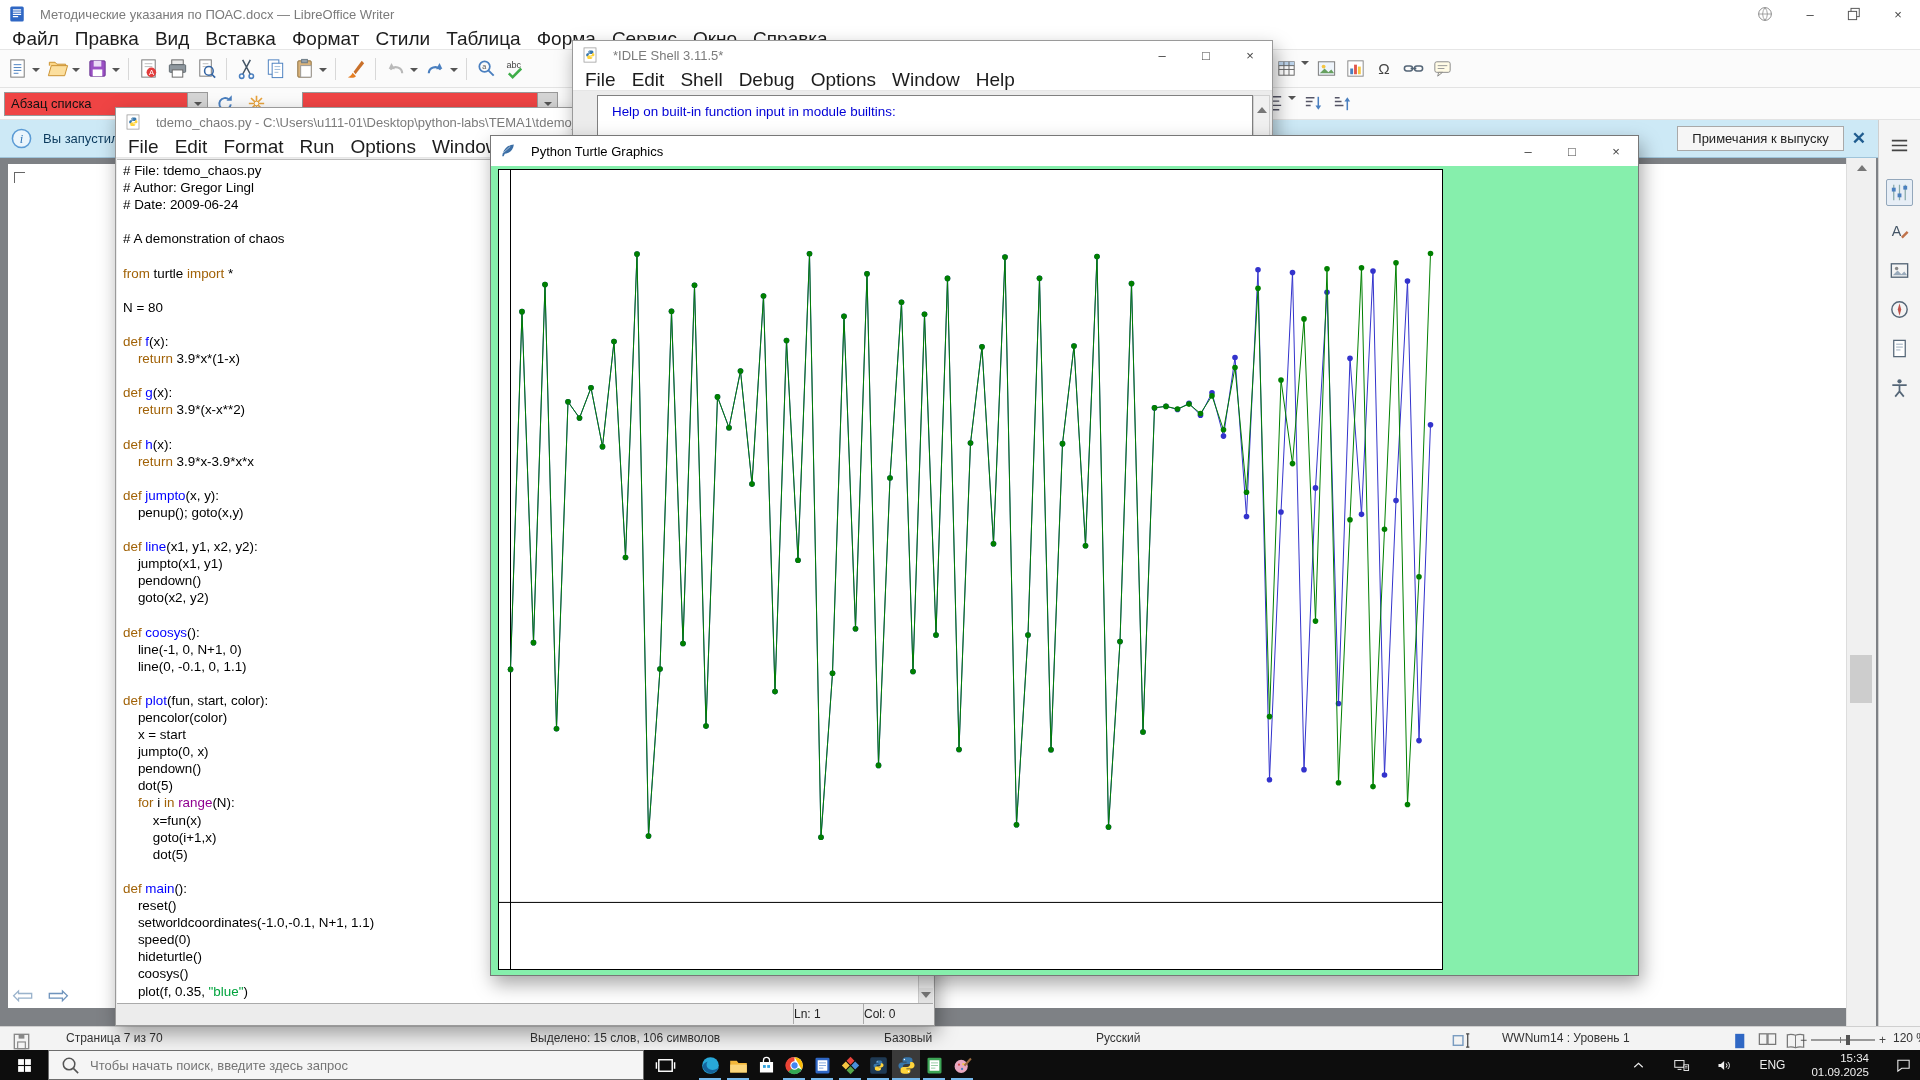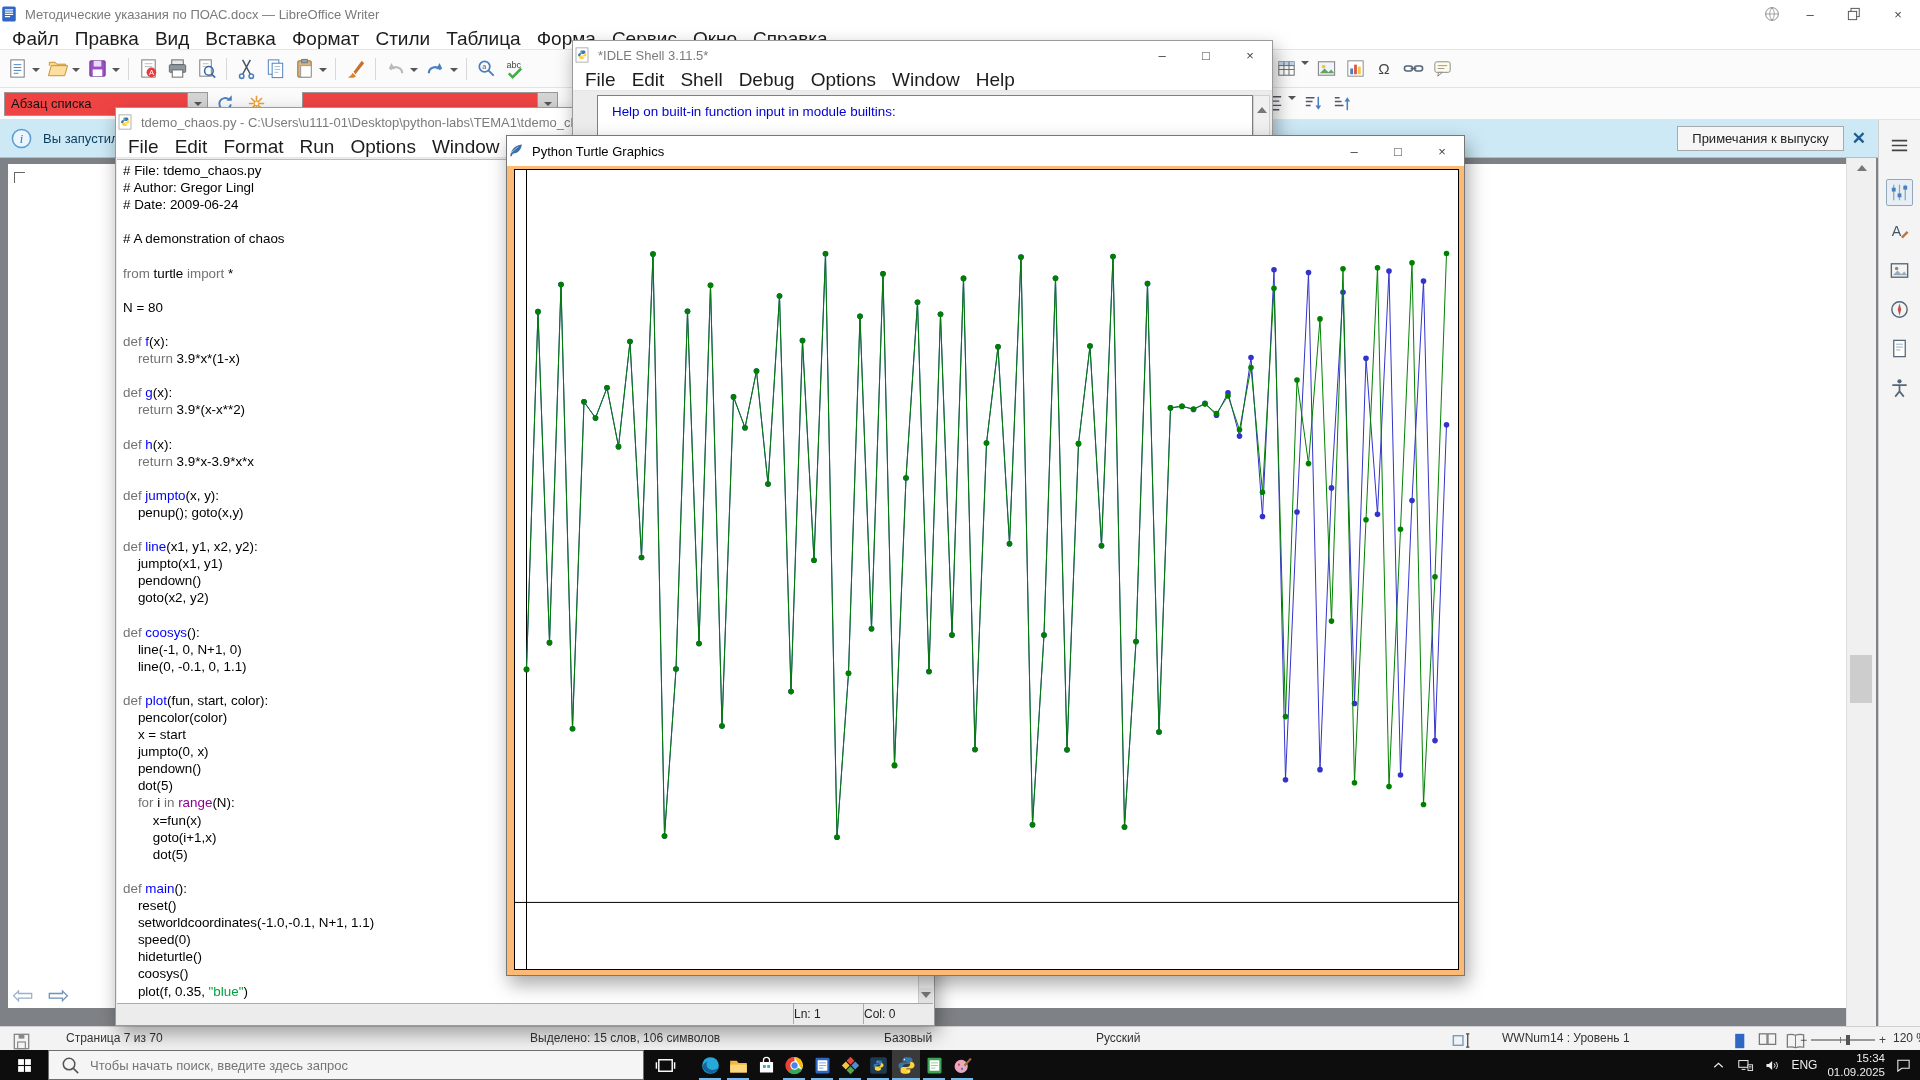--- a/index.html
+++ b/index.html
@@ -1,20 +1,20 @@
 <!DOCTYPE html>
 <html><head>
 <meta charset="utf-8">
 <style>
 *{margin:0;padding:0;box-sizing:border-box}
 html,body{width:1920px;height:1080px;overflow:hidden}
 body{font-family:"Liberation Sans",sans-serif;background:#7e8185;position:relative;font-size:13px}
 
 .win{position:absolute;background:#f0f0f0;border:1px solid #9a9a9a;box-shadow:3px 8px 18px rgba(0,0,0,.35)}
-.titlebar{height:28px;background:#fff;display:flex;align-items:center;padding-left:0;gap:7px;overflow:hidden}
+.titlebar{height:28px;background:#fff;display:flex;align-items:center;padding-left:8px;gap:14px;overflow:hidden}
 .titlebar .ttl{font-size:13px;color:#7b7b7b;white-space:nowrap;overflow:hidden;flex:1}
 .titlebar.active .ttl{color:#000}
 .wc{display:flex;height:100%}
 .wc span{width:44px;height:100%;display:flex;align-items:center;justify-content:center;font-size:13px;color:#444}
 .menubar{display:flex;align-items:center;background:#fff;padding:0 4px;height:22px;border-bottom:1px solid #e6e6e6}
 .menubar .mi{padding:2px 8px;font-size:19px;color:#1c1c1c;white-space:nowrap}
 .icon16 svg{display:block}
 
 #writer{left:0;top:0;width:1920px;height:1050px;border:none;box-shadow:none;background:#7e8185}
 #writer .menubar{height:22px}
@@ -46,46 +46,46 @@
 #wstatus{position:absolute;left:0;top:1026px;width:1920px;height:24px;background:#f3f3f3;border-top:1px solid #cfcfcf;font-size:12px;color:#333}
 #wstatus .it{position:absolute;top:4px;white-space:nowrap}
 #zoom-slider{position:absolute;left:1800px;top:6px;width:86px;display:flex;align-items:center;gap:4px;color:#444}
 #zoom-slider .rail{flex:1;height:2px;background:#9a9a9a;position:relative}
 #zoom-slider .knob{position:absolute;left:55%;top:-4px;width:4px;height:10px;background:#555}
 #zoom-slider .mid{position:absolute;left:45%;top:-2px;width:1px;height:6px;background:#777}
 #viewicons{position:absolute;left:1728px;top:3px;display:flex;gap:5px}
 
 #editor{left:115px;top:107px;width:820px;height:919px;z-index:20;background:#ececec}
 #idle{left:572px;top:40px;width:701px;height:580px;z-index:25;background:#ececec}
-#turtle{left:506px;top:135px;width:959px;height:841px;z-index:30;background:#fdba74;border-color:#777}
+#turtle{left:490px;top:135px;width:1149px;height:841px;z-index:30;background:#86efac;border-color:#777}
 #turtle .titlebar{height:30px}
 .code{position:absolute;left:1px;top:51px;right:1px;bottom:22px;background:#fff;border-top:1px solid #bbb;overflow:hidden;font-family:"Liberation Sans",sans-serif;font-size:13.4px;color:#000;padding:3px 0 0 6px}
 .cl{height:17.1px;white-space:pre}
-.kw{color:#737373}.fn{color:#0000ff}.str{color:#00a33d}.bi{color:#900090}
+.kw{color:#a16207}.fn{color:#0000ff}.str{color:#00a33d}.bi{color:#900090}
 .ed-scroll{position:absolute;right:1px;top:51px;bottom:22px;width:15px;background:#f1f1f1;border-left:1px solid #ccc;display:flex;align-items:flex-end;justify-content:center}
 .ed-scroll .btn{height:15px;display:flex;align-items:center;justify-content:center;width:100%;background:#e4e4e4}
 .ed-status{position:absolute;left:1px;right:1px;bottom:1px;height:21px;background:#ececec;border-top:1px solid #aaa;display:flex;justify-content:flex-end;font-size:12px;color:#222}
 .ed-status .cell{width:70px;border-left:1px solid #aaa;display:flex;align-items:center;padding-left:0}
 #idle-out{position:absolute;left:24px;top:54px;right:19px;height:524px;background:#fff;border:1px solid #808080;padding:8px 0 0 14px;font-size:13.4px}
 #idle-out .blue{color:#0000d6}
 #idle-scroll{position:absolute;right:2px;top:54px;width:17px;height:524px;background:#f0f0f0;border:1px solid #d0d0d0;display:flex;justify-content:center}
 
 #canvas{position:absolute;left:7px;top:33px;width:945px;height:801px;border:1px solid #000;background:#fff}
 
 #taskbar{position:absolute;left:0;top:1050px;width:1920px;height:30px;background:#0d0d0d;display:flex;align-items:center;z-index:100}
 #start{width:48px;height:30px;display:flex;align-items:center;justify-content:center}
 #tsearch{width:596px;height:30px;background:#f5f5f5;border:1px solid #6d6d6d;display:flex;align-items:center;gap:8px;padding:0 10px}
 #tsearch input{border:none;background:transparent;outline:none;font-size:13px;color:#3c3c3c;width:100%;font-family:"Liberation Sans",sans-serif}
 #taskview{width:34px;height:30px;display:flex;align-items:center;justify-content:center;margin-left:4px}
 #apps{display:flex;margin-left:14px}
 .app{position:relative;width:28px;height:30px;display:flex;align-items:center;justify-content:center}
 .app.active{background:#3a3a3a}
 .app .ul{position:absolute;bottom:0;left:3px;right:3px;height:2px;background:#76b9ed}
 .app.active .ul{left:0;right:0}
-#tray{margin-left:auto;display:flex;align-items:center;gap:10px;padding-right:8px;color:#eee}
+#tray{margin-left:auto;display:flex;align-items:center;gap:26px;padding-right:8px;color:#eee}
 #tray .lang{font-size:12px}
 #clock{display:flex;flex-direction:column;align-items:flex-end;font-size:11.5px;line-height:1.25}
 </style>
 </head>
 <body>
 
 <div class="win" id="writer">
   <div class="titlebar">
     <span class="icon16">
         <svg viewBox="0 0 24 24" width="18" height="18">

